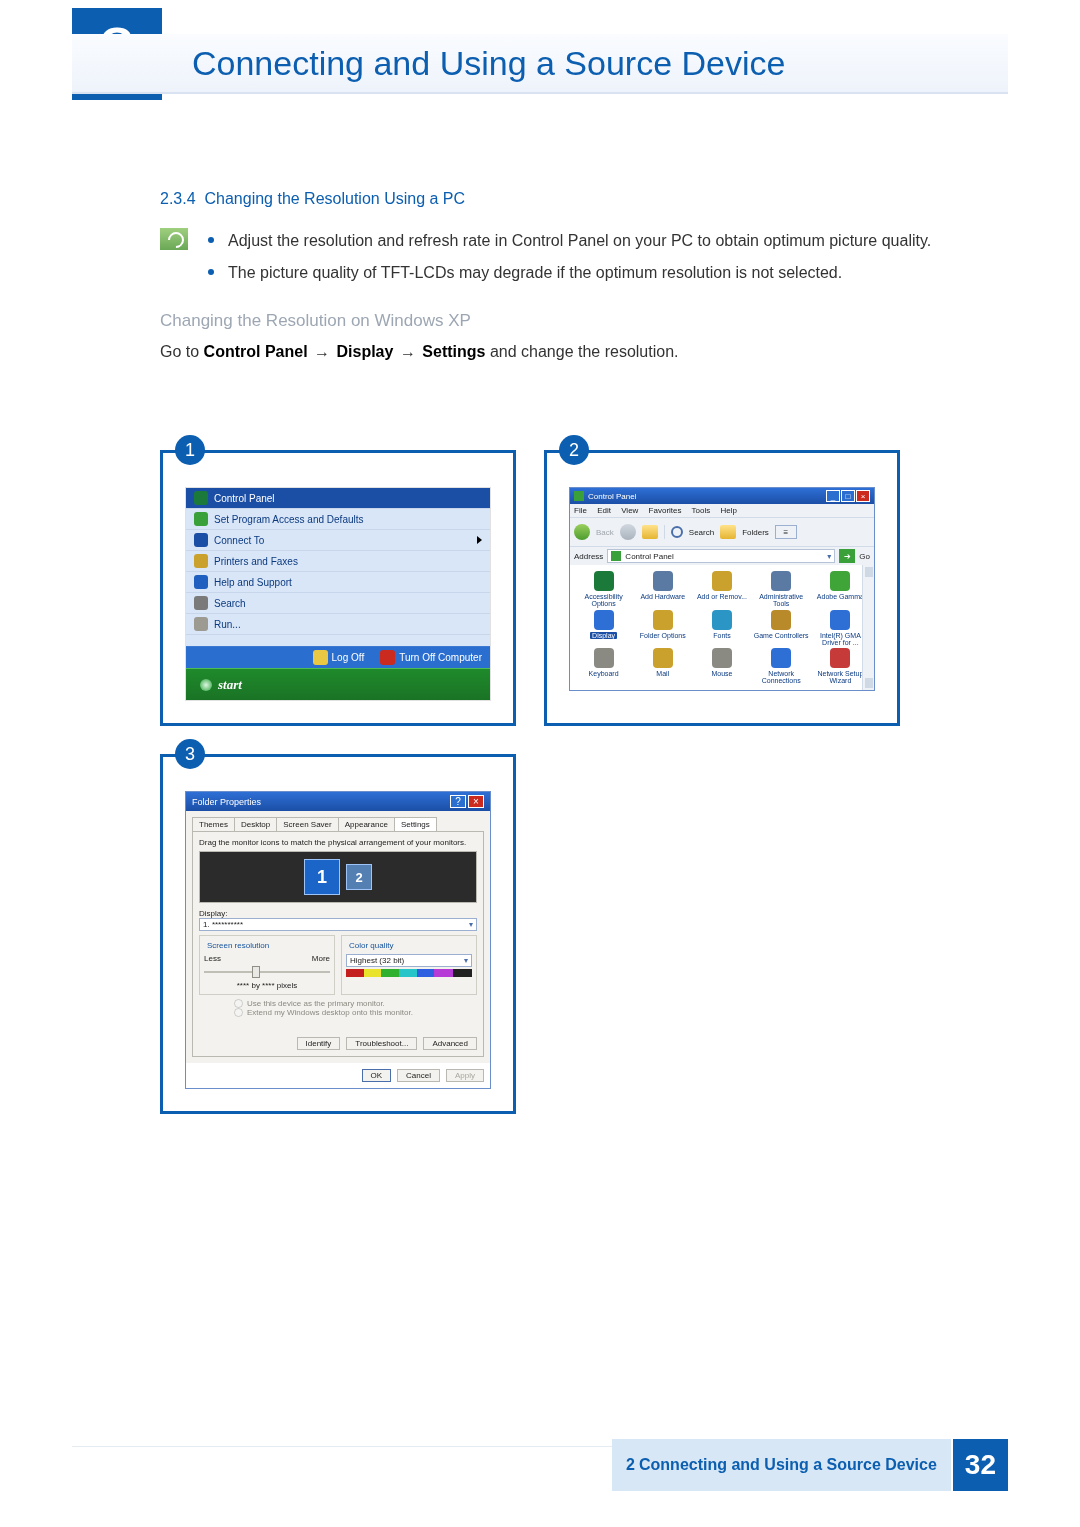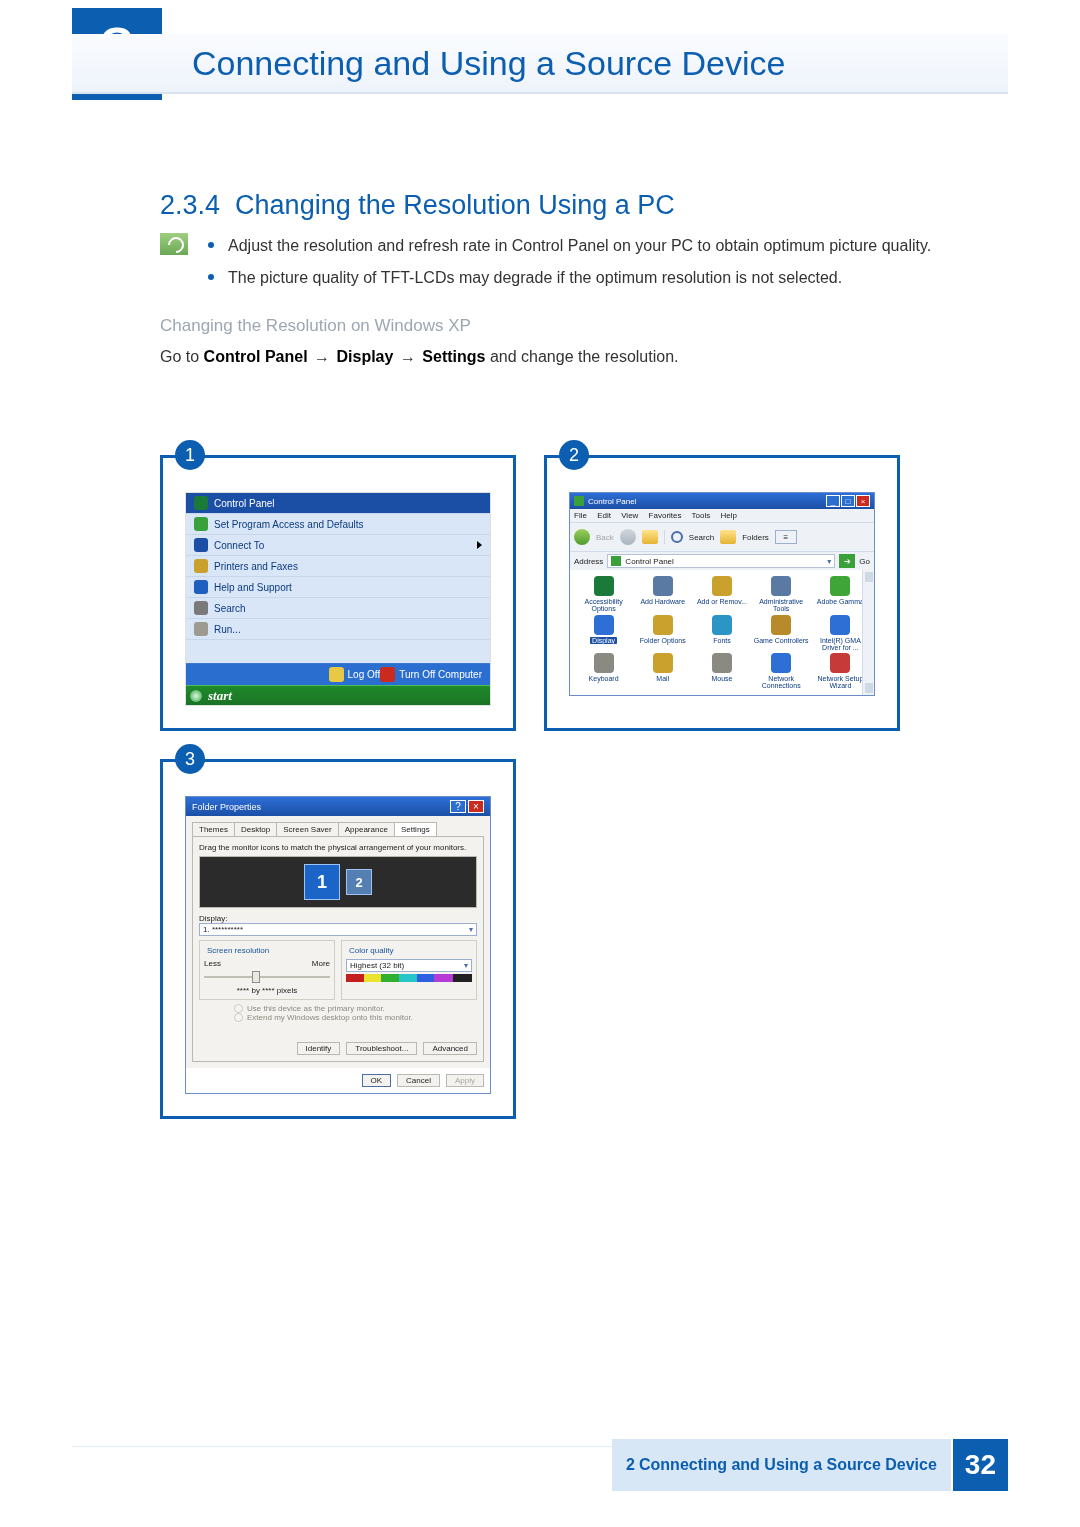--- a/index.html
+++ b/index.html
@@ -40,23 +40,23 @@
     font-size: 34px;
     font-weight: 400;
   }
 
   .content {
     position: absolute;
     top: 190px; left: 160px; right: 120px;
   }
   .section-heading {
     color: #0b5eb0;
-    font-size: 27px;
+    font-size: 16px;
     font-weight: 400;
-    margin-bottom: 12px;
+    margin-bottom: 20px;
   }
   .note-row { display: flex; gap: 18px; margin-bottom: 18px; }
   .note-icon {
     width: 28px; height: 22px; flex: 0 0 28px;
     background: linear-gradient(#9fcf7f,#6aa856);
     position: relative;
   }
   .note-icon::after{
     content:"";
     position:absolute; right:4px; top:4px;
@@ -98,25 +98,25 @@
   }
   .sm-allprograms::after{ content:""; border-left:8px solid #267f2b; border-top:5px solid transparent; border-bottom:5px solid transparent; }
   .sm-right { flex:1; background:#d9e6f7; }
   .sm-item { display:flex; align-items:center; gap:6px; padding:3px 8px; font-size:10px; color:#0b3a80; border-bottom:1px solid #c8d6ec; }
   .sm-item .ic { width:14px; height:14px; border-radius:3px; display:inline-block; }
   .sm-item.highlight { background:#1b4fa6; color:#fff; }
   .sm-item.arrowr::after{ content:""; margin-left:auto; border-left:5px solid #000; border-top:4px solid transparent; border-bottom:4px solid transparent; }
   .sm-footer {
     border-top:1px solid #3b7ad0;
     background: linear-gradient(#2a6ed0,#2a6ed0);
-    height:22px; display:flex; justify-content:flex-end; align-items:center; gap:0; padding:0 8px;
+    height:22px; display:flex; justify-content:flex-end; align-items:center; gap:16px; padding:0 8px;
   }
   .sm-footer span{ color:#fff; font-size:10px; display:flex; align-items:center; gap:4px;}
   .sm-footer .icbtn{ width:15px; height:15px; border-radius:3px; display:inline-block;}
-  .sm-start { height:20px; background:linear-gradient(#1f8a2b,#1a7325); color:#fff; font-family:Tahoma; font-style:italic; font-weight:bold; font-size:13px; padding-left:4px; display:flex; align-items:center; border-top:1px solid #4bbc58;}
+  .sm-start { height:32px; background:linear-gradient(#1f8a2b,#1a7325); color:#fff; font-family:Tahoma; font-style:italic; font-weight:bold; font-size:13px; padding-left:14px; display:flex; align-items:center; border-top:1px solid #4bbc58;}
   .sm-start::before{ content:""; width:12px; height:12px; border-radius:50%; background:radial-gradient(#dff7e3,#2aa33a); margin-right:6px; }
 
   
   .cpwin { font-size:8px; border:1px solid #6a8ec9;}
   .cp-title { background:linear-gradient(#2e6fd6,#1b4fa6); color:#fff; padding:2px 4px; display:flex; align-items:center; }
   .cp-title .tbtns{ margin-left:auto; display:flex; gap:1px;}
   .cp-title .tbtn{ width:14px; height:12px; background:#2a6ed0; border:1px solid #fff; display:flex;align-items:center;justify-content:center; font-size:8px; color:#fff;}
   .cp-title .tbtn.close{ background:#cb2a1e;}
   .cp-menu { background:#eef2f7; padding:2px 4px; color:#222; }
   .cp-menu span{ margin-right:8px; }

